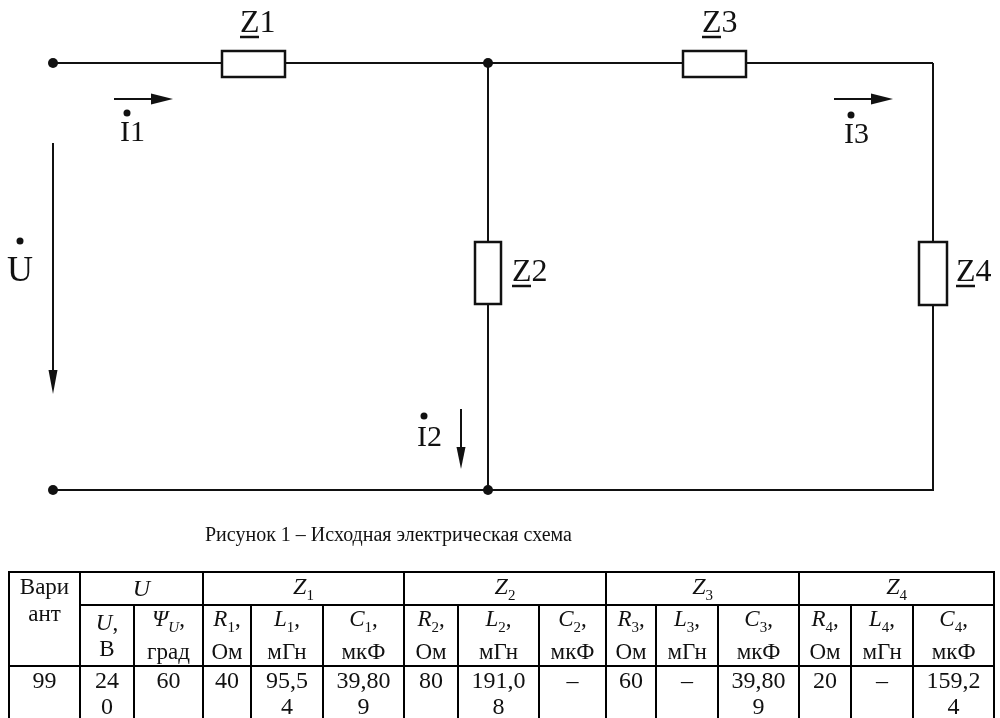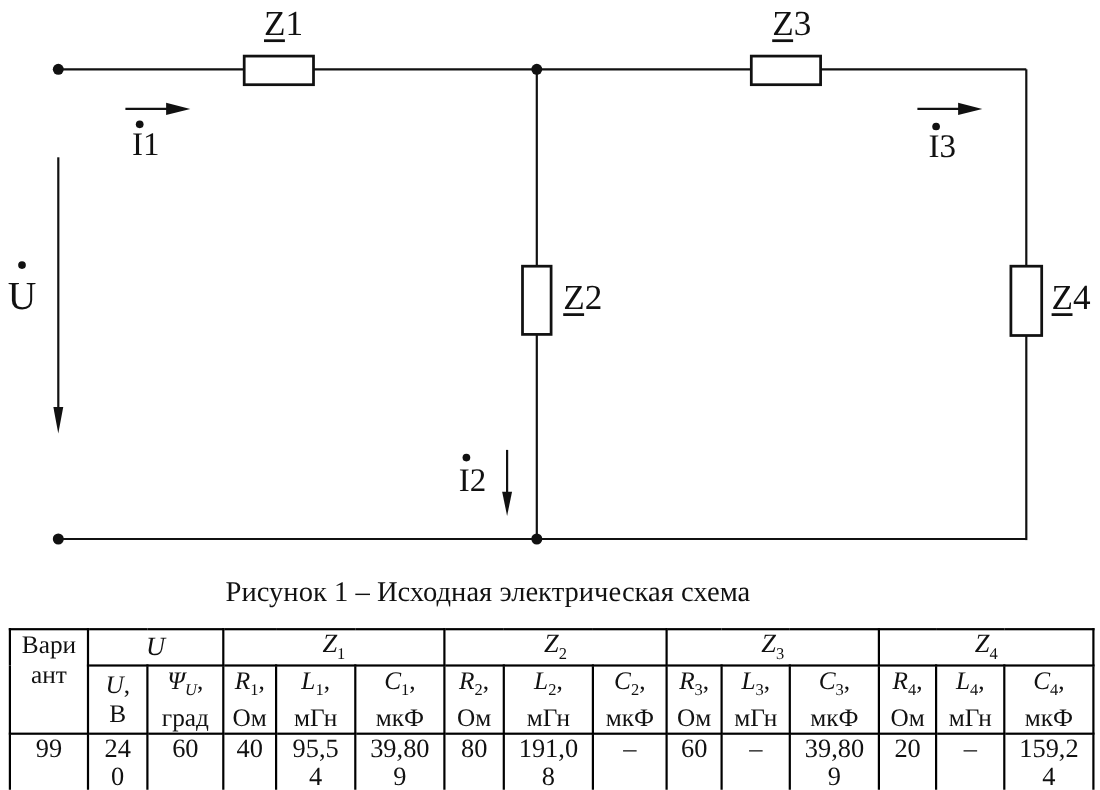--- a/index.html
+++ b/index.html
@@ -1,18 +1,18 @@
 <!DOCTYPE html>
 <html><head>
 <meta charset="utf-8">
 <style>
   html,body{margin:0;padding:0;background:#fff;}
   body{width:1000px;height:718px;position:relative;font-family:"Liberation Serif",serif;color:#111;overflow:hidden;}
   #circuit-svg{position:absolute;left:0;top:0;}
-  .caption{position:absolute;left:205px;top:523px;font-size:26px;color:#111;white-space:nowrap;}
+  .caption{position:absolute;left:205px;top:523px;font-size:20px;color:#111;white-space:nowrap;}
   table.params{position:absolute;left:8px;top:571px;width:985px;border-collapse:collapse;table-layout:fixed;}
   table.params th, table.params td{border:2px solid #000;padding:0;text-align:center;font-weight:normal;overflow:hidden;}
   tr.group-row{height:28px;}
   tr.sub-row{height:56px;}
   tr.data-row{height:53px;}
   th.variant-cell{vertical-align:top;font-size:23px;line-height:27px;white-space:pre-line;padding-top:2px;}
   th.group-cell{font-size:24px;vertical-align:middle;}
   th.sub-cell{font-size:23px;line-height:26px;vertical-align:middle;}
   td.val-cell{font-size:24px;line-height:26px;vertical-align:top;white-space:pre-line;padding-top:1px;}
   .sym{font-style:italic;font-family:"Liberation Serif",serif;}

